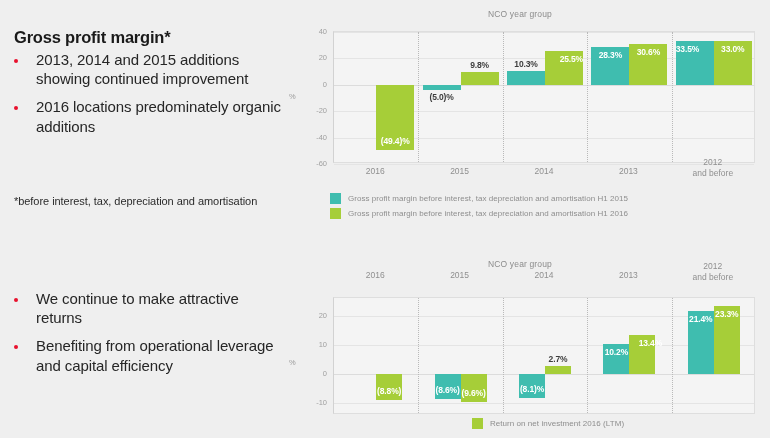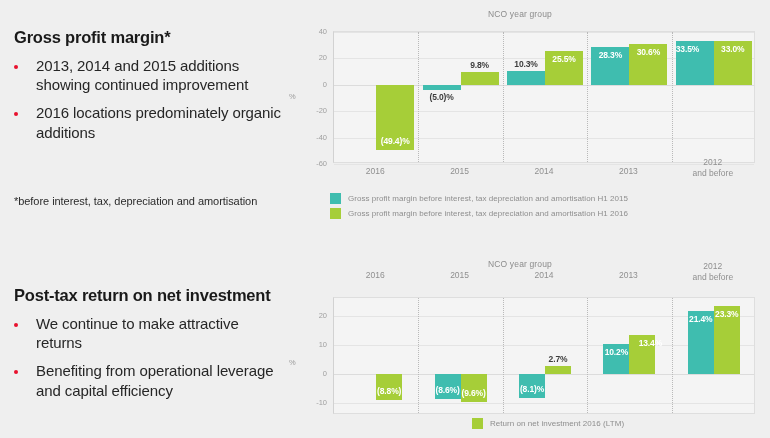--- a/index.html
+++ b/index.html
@@ -10,21 +10,21 @@
     overflow: hidden;
   }
   .slide { position: relative; width: 770px; height: 438px; background: #efefef; }
 
   
   .text-col { position: absolute; left: 0; width: 285px; }
   .sec-title {
     font-size: 16.5px; font-weight: bold; color: #1a1a1a;
     letter-spacing: -0.2px; line-height: 1.15;
   }
-  .bullets { list-style: none; margin-top: 9px; }
+  .bullets { list-style: none; margin-top: 3px; }
   .bullet { display: flex; align-items: flex-start; margin-bottom: 9px; }
   .bullet-dot {
     flex: 0 0 auto; width: 4px; height: 4px; border-radius: 50%;
     background: #e8112d; margin: 9px 18px 0 14px;
   }
   .bullet-text {
     font-size: 15px; color: #262626; line-height: 1.28; letter-spacing: -0.1px;
   }
   .footnote {
     font-size: 11px; color: #2b2b2b; letter-spacing: -0.05px;
@@ -91,21 +91,20 @@
       </li>
       <li class="bullet">
         <span class="bullet-dot"></span>
         <span class="bullet-text">2016 locations predominately organic additions</span>
       </li>
     </ul>
   </div>
   <div class="footnote" style="position:absolute; left:14px; top:195px;">*before interest, tax, depreciation and amortisation</div>
 
   <div class="text-col" style="top:286px;">
-    <div class="sec-title" style="padding-left:14px;">Post-tax return on net investment</div>
     <ul class="bullets">
       <li class="bullet">
         <span class="bullet-dot"></span>
         <span class="bullet-text">We continue to make attractive returns</span>
       </li>
       <li class="bullet">
         <span class="bullet-dot"></span>
         <span class="bullet-text">Benefiting from operational leverage and capital efficiency</span>
       </li>
     </ul>
@@ -139,21 +138,21 @@
         <div class="bar-lbl outside" style="width: 54px; text-align: center; left: 165px; top: 27.204px;">10.3%</div>
         <div class="bar" style="left: 257.4px; top: 15.444px; width: 38px; height: 37.356px; background: rgb(63, 189, 175);"></div>
         <div class="bar-lbl inside" style="width: 38px; text-align: center; left: 257.4px; top: 18.444px;">28.3%</div>
         <div class="bar" style="left: 341.8px; top: 8.58px; width: 38px; height: 44.22px; background: rgb(63, 189, 175);"></div>
         <div class="bar-lbl inside" style="width: 38px; left: 341.8px; top: 11.58px;">33.5%</div>
         <div class="bar" style="left: 42.2px; top: 52.8px; width: 38px; height: 65.208px; background: rgb(166, 206, 56);"></div>
         <div class="bar-lbl inside" style="width: 38px; text-align: center; left: 42.2px; top: 104.008px;">(49.4)%</div>
         <div class="bar" style="left: 126.6px; top: 39.864px; width: 38px; height: 12.936px; background: rgb(166, 206, 56);"></div>
         <div class="bar-lbl outside" style="width: 54px; text-align: center; left: 118.6px; top: 27.864px;">9.8%</div>
         <div class="bar" style="left: 211px; top: 19.14px; width: 38px; height: 33.66px; background: rgb(166, 206, 56);"></div>
-        <div class="bar-lbl inside" style="width: 38px; text-align: center; left: 211px; top: 22.14px;">25.5%</div>
+        <div class="bar-lbl inside" style="width: 38px; text-align: right; left: 211px; top: 22.14px;">25.5%</div>
         <div class="bar" style="left: 295.4px; top: 12.408px; width: 38px; height: 40.392px; background: rgb(166, 206, 56);"></div>
         <div class="bar-lbl inside" style="width: 38px; text-align: center; left: 295.4px; top: 15.408px;">30.6%</div>
         <div class="bar" style="left: 379.8px; top: 9.24px; width: 38px; height: 43.56px; background: rgb(166, 206, 56);"></div>
         <div class="bar-lbl inside" style="width: 38px; text-align: center; left: 379.8px; top: 12.24px;">33.0%</div>
       </div>
     <div class="xlabels" id="c0-xlabels" style="left:48px; top:166px; width:422px; height:26px;">
         <div class="xlabel" style="left: 42.2px; top: 0px;">2016</div>
         <div class="xlabel" style="left: 126.6px; top: 0px;">2015</div>
         <div class="xlabel" style="left: 211px; top: 0px;">2014</div>
         <div class="xlabel" style="left: 295.4px; top: 0px;">2013</div>

